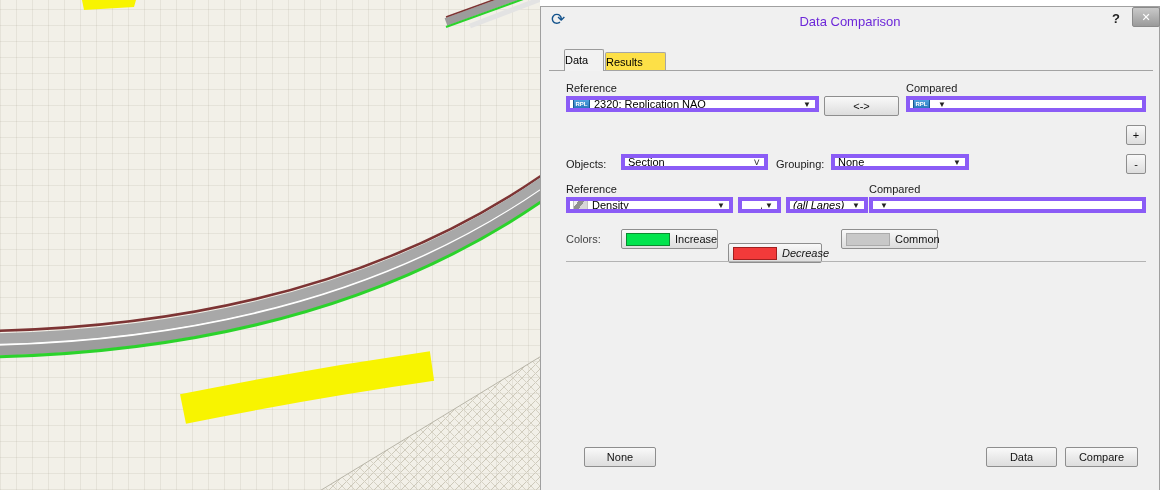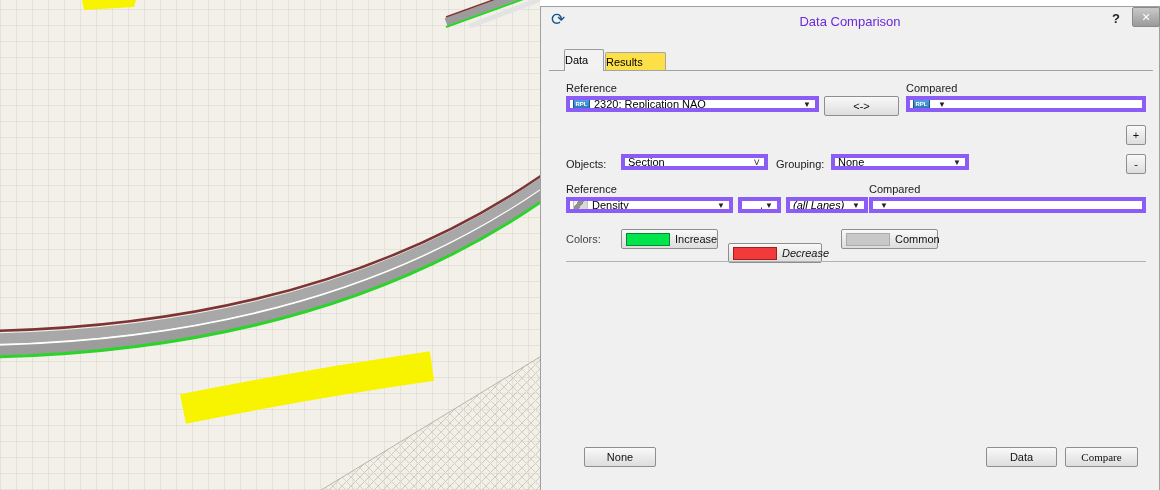--- a/index.html
+++ b/index.html
@@ -184,16 +184,16 @@
     </div>
     <div class="btn color-btn" style="left:300px; top:222px; width:97px;">
       <span class="swatch sw-gray" style="background: rgb(200, 200, 200);"></span>
       <span>Common</span>
     </div>
 
     <div class="divider"></div>
 
     <div class="btn" style="left:43px; top:440px; width:72px;">None</div>
     <div class="btn" style="left:445px; top:440px; width:71px;">Data</div>
-    <div class="btn" style="left:524px; top:440px; width:73px;font-family:Liberation Serif, serif;">Compare</div>
+    <div class="btn" style="left:524px; top:440px; width:73px;">Compare</div>
 
   </div>
 </div>
 
 </body></html>

